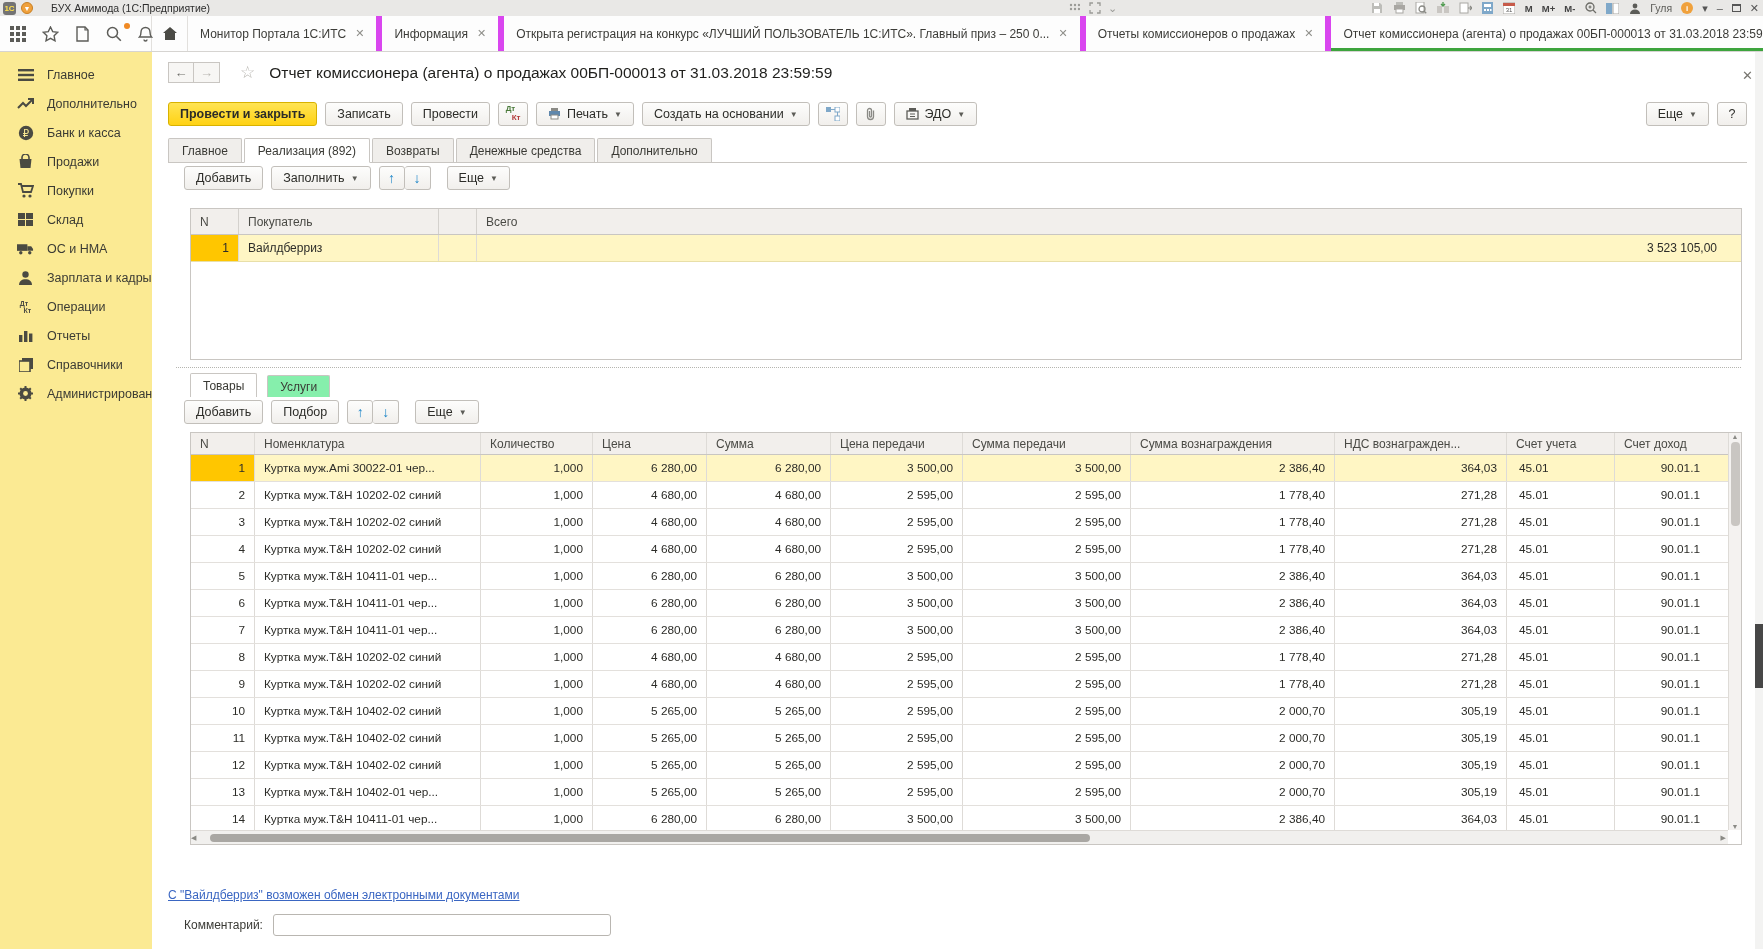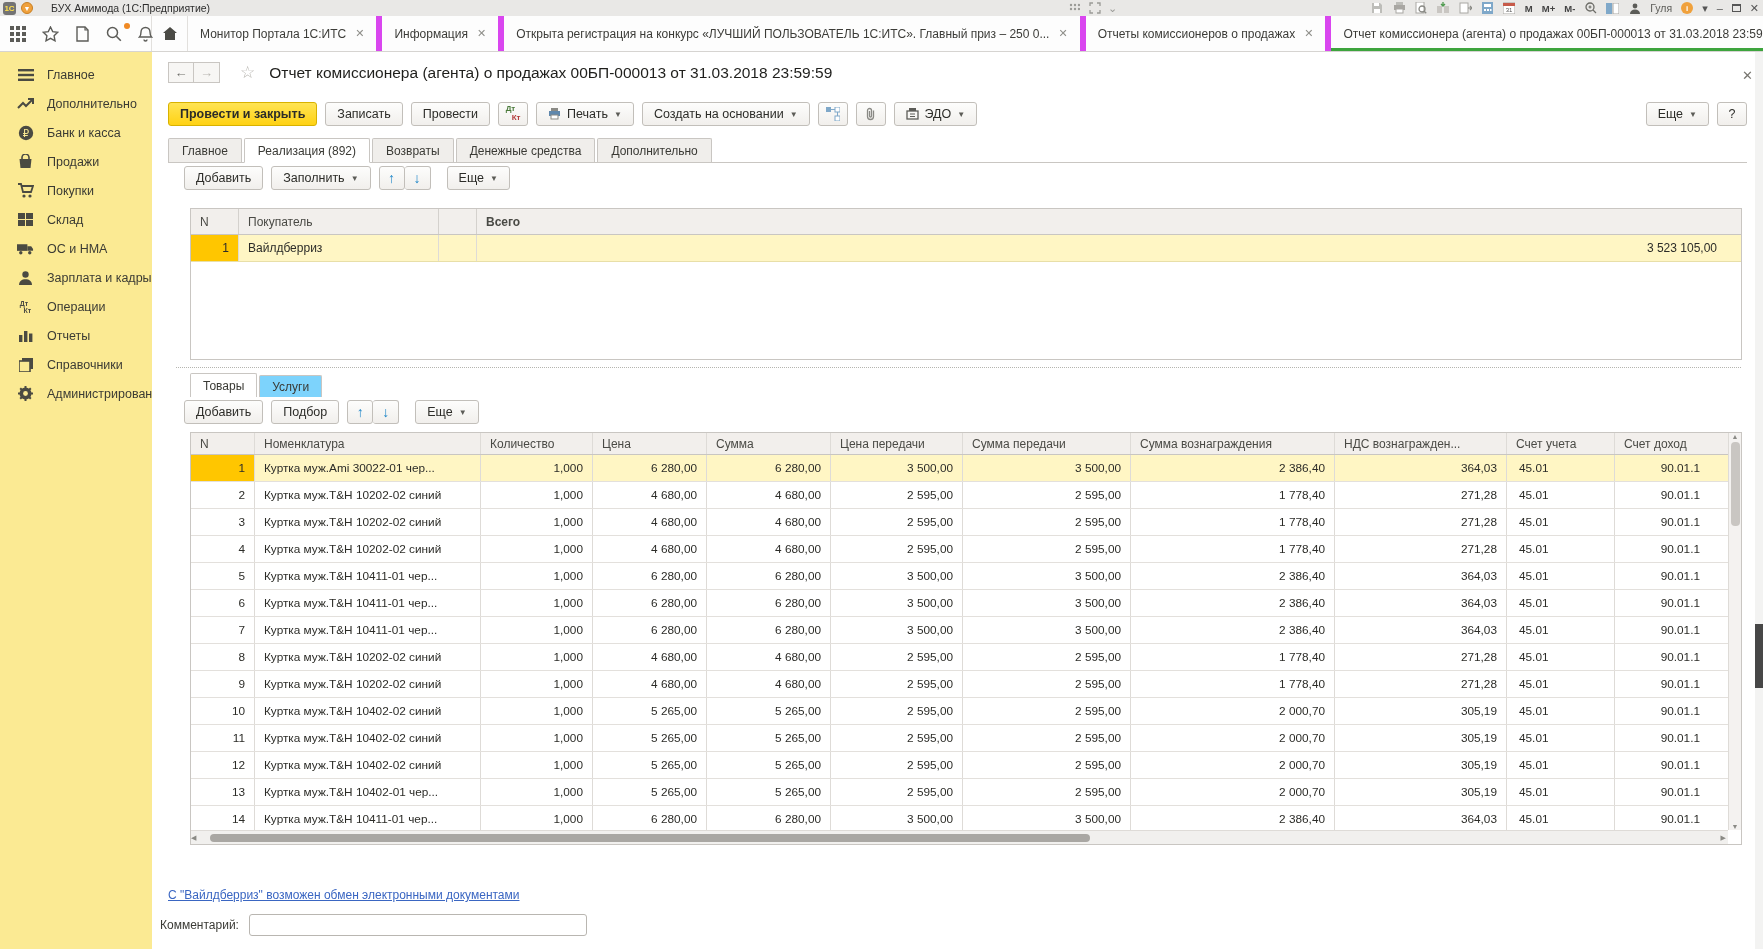--- a/index.html
+++ b/index.html
@@ -71,22 +71,22 @@
 
   
   .bgrid { display:grid; grid-template-columns:48px 200px 38px 1fr; }
   .bhead { height:26px; border-bottom:1px solid #C9C6C2; }
   .bhead .cell { border-right:1px solid #D4D1CD; }
   .brow { height:27px; background:#FFF6C4; border-bottom:1px solid #E8DFA8; }
   .brow .c-n { background:#FFC600; justify-content:flex-end; font-size:12px; }
   .bempty { height:95px; }
 
   
-  .gtabs { position:absolute; left:38px; display:flex; gap:2px; align-items:flex-end; height:24px; }
-  .gtab { height:22px; display:flex; align-items:center; padding:0 12px; font-size:12px; background:#7dd3fc; border:1px solid #C9C6C2; border-bottom:none; border-radius:2px 2px 0 0; color:#3a3a35; }
+  .gtabs { position:absolute; left:38px; display:flex; gap:10px; align-items:flex-end; height:24px; }
+  .gtab { height:22px; display:flex; align-items:center; padding:0 12px; font-size:12px; background:#86efac; border:1px solid #C9C6C2; border-bottom:none; border-radius:2px 2px 0 0; color:#3a3a35; }
   .gtab.active { background:#fff; height:24px; }
 
   .gcols { display:grid; grid-template-columns:64px 226px 112px 114px 124px 132px 168px 204px 172px 108px 1fr; }
   .ghead { height:22px; border-bottom:1px solid #C9C6C2; margin-right:13px; }
   .grows { height:375px; overflow:hidden; margin-right:13px; }
   .grow { height:27px; border-bottom:1px solid #E3E0DC; }
   .grow .cell { font-size:11.8px; }
   .grows > div.grow:first-of-type { background:#FFF6C4; }
   .grows > div.grow:first-of-type .c-n { background:#FFC600; }
   .c-n { justify-content:flex-end; }
@@ -94,21 +94,21 @@
   .c-acc2 { justify-content:flex-end; padding-right:28px; border-right:none; }
 
   .vscroll { position:absolute; right:0; top:0; bottom:14px; width:13px; background:#F4F2F0; border-left:1px solid #DEDBD7; display:flex; flex-direction:column; align-items:center; font-size:7px; color:#8a8a85; }
   .vthumb { width:9px; height:84px; background:#C9C6C2; border-radius:4px; margin-top:2px; }
   .vscroll .down { margin-top:auto; }
   .hscroll { position:absolute; left:0; right:13px; bottom:0; height:14px; background:#F1F0EE; border-top:1px solid #DEDBD7; display:flex; align-items:center; font-size:7px; color:#8a8a85; }
   .hthumb { margin-left:14px; width:880px; height:8px; background:#A9A7A3; border-radius:4px; }
   .hscroll .right { margin-left:auto; margin-right:2px; }
 
   .edo-link { position:absolute; left:16px; top:836px; font-size:12px; color:#3A66C2; text-decoration:underline; }
-  .comment-row { position:absolute; left:8px; top:862px; display:flex; align-items:center; gap:10px; }
+  .comment-row { position:absolute; left:32px; top:862px; display:flex; align-items:center; gap:10px; }
   .comment-label { font-size:12px; color:#3a3a35; }
   .comment-input { width:338px; height:22px; border:1px solid #B9B6B1; border-radius:3px; background:#fff; font-size:12px; padding:0 6px; }
 
   .winscroll { position:absolute; right:0; top:52px; bottom:0; width:8px; background:#F3F3F2; }
   .winthumb { position:absolute; right:0; top:624px; width:8px; height:64px; background:#474747; }
   svg { display:block; }
 </style>
 </head>
 <body>
 
@@ -510,21 +510,21 @@
         <span>Еще</span>
         <span class="caret">▼</span>
       </button>
   </div>
 
   <div class="panel" style="top:156px; height:152px;">
     <div class="bgrid bhead">
       <div class="cell hcell">N</div>
       <div class="cell hcell">Покупатель</div>
       <div class="cell hcell"></div>
-      <div class="cell hcell" style="border-right:none;font-weight:bold;">Всего</div>
+      <div class="cell hcell" style="border-right:none;">Всего</div>
     </div>
     <div class="bgrid brow">
       <div class="cell c-n">1</div>
       <div class="cell">Вайлдберриз</div>
       <div class="cell"></div>
       <div class="cell r" style="border-right:none; padding-right:24px;">3 523 105,00</div>
     </div>
     <div class="bempty"></div>
   </div>
 

